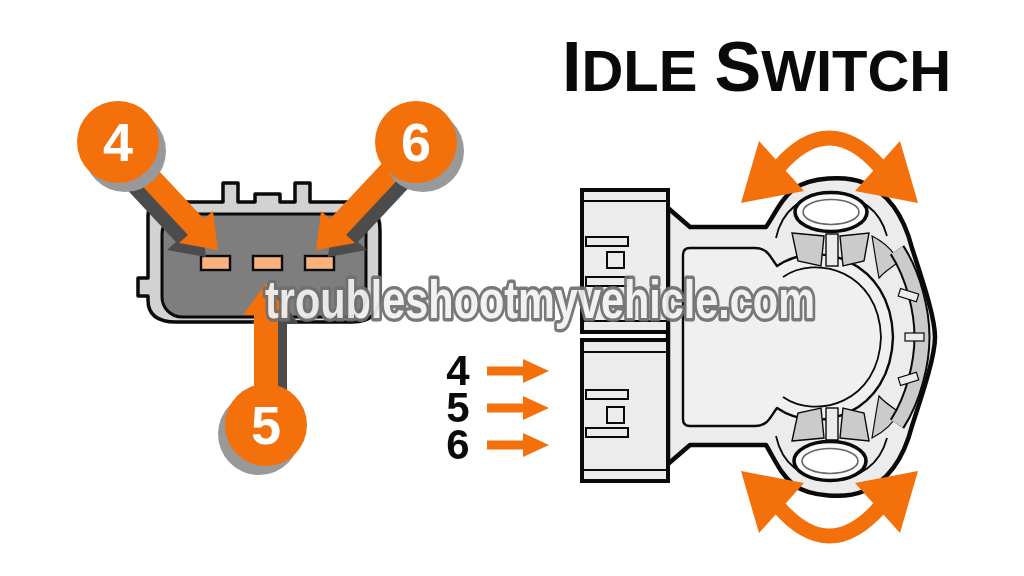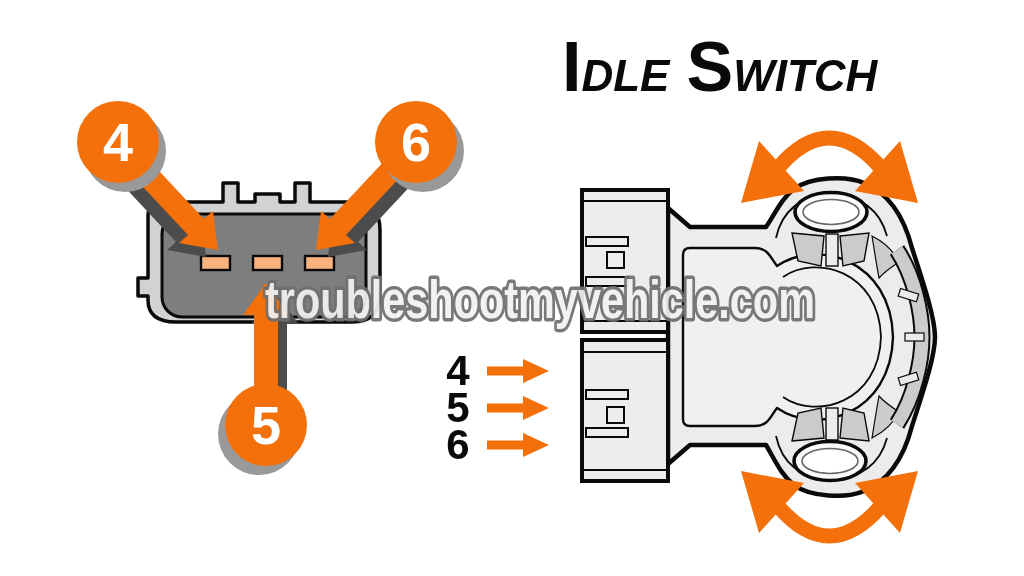--- a/index.html
+++ b/index.html
@@ -8,21 +8,21 @@
     font-family:"Liberation Sans", sans-serif;
   }
   .stage svg{position:absolute;display:block;}
   .fig-left{left:60px;top:90px;}
   .fig-right{left:555px;top:108px;}
   .title{
     position:absolute;left:562px;top:32px;white-space:nowrap;color:#0a0a0a;
     font-weight:bold;line-height:1;
   }
   .t-big{font-size:70px;}
-  .t-small{font-size:44px;font-style:italic;}
+  .t-small{font-size:58px;}
   .t-gap{margin-left:17px;}
   .terminal-list{position:absolute;left:443px;top:352px;}
   .term-row{display:flex;align-items:center;gap:14px;height:37px;}
   .term-label{
     width:30px;text-align:center;font-size:42px;font-weight:bold;color:#0a0a0a;line-height:1;
   }
   .term-arrow{position:static !important;width:64px;height:26px;flex:0 0 auto;}
   .watermark-layer{left:0;top:0;pointer-events:none;}
 </style>
 </head>

